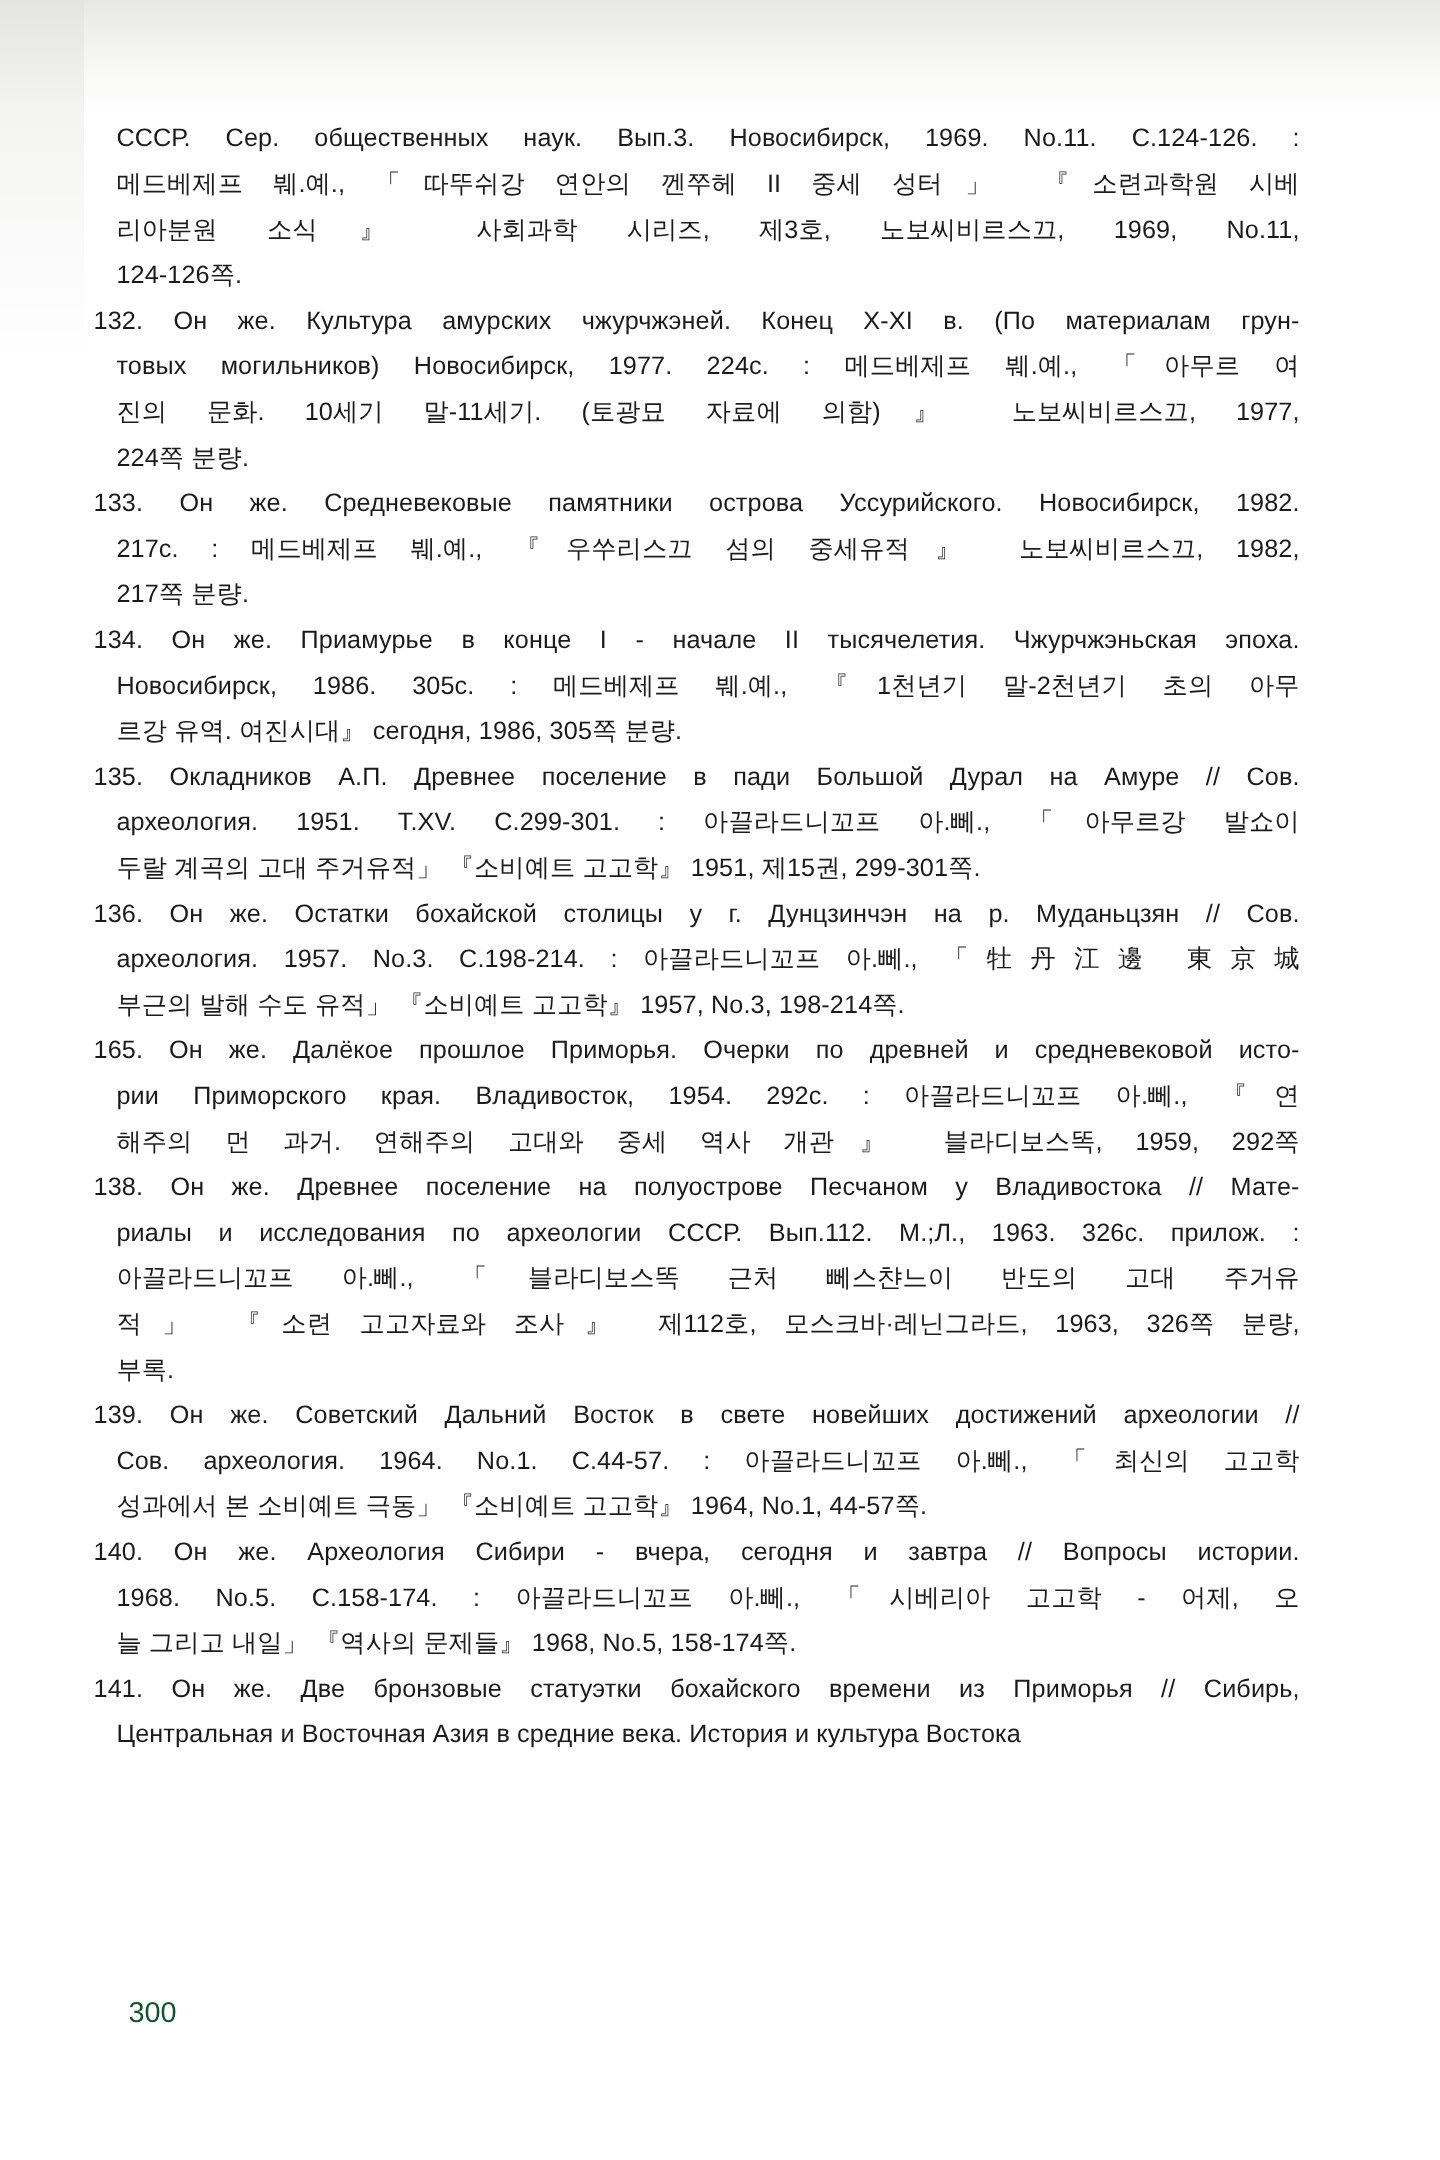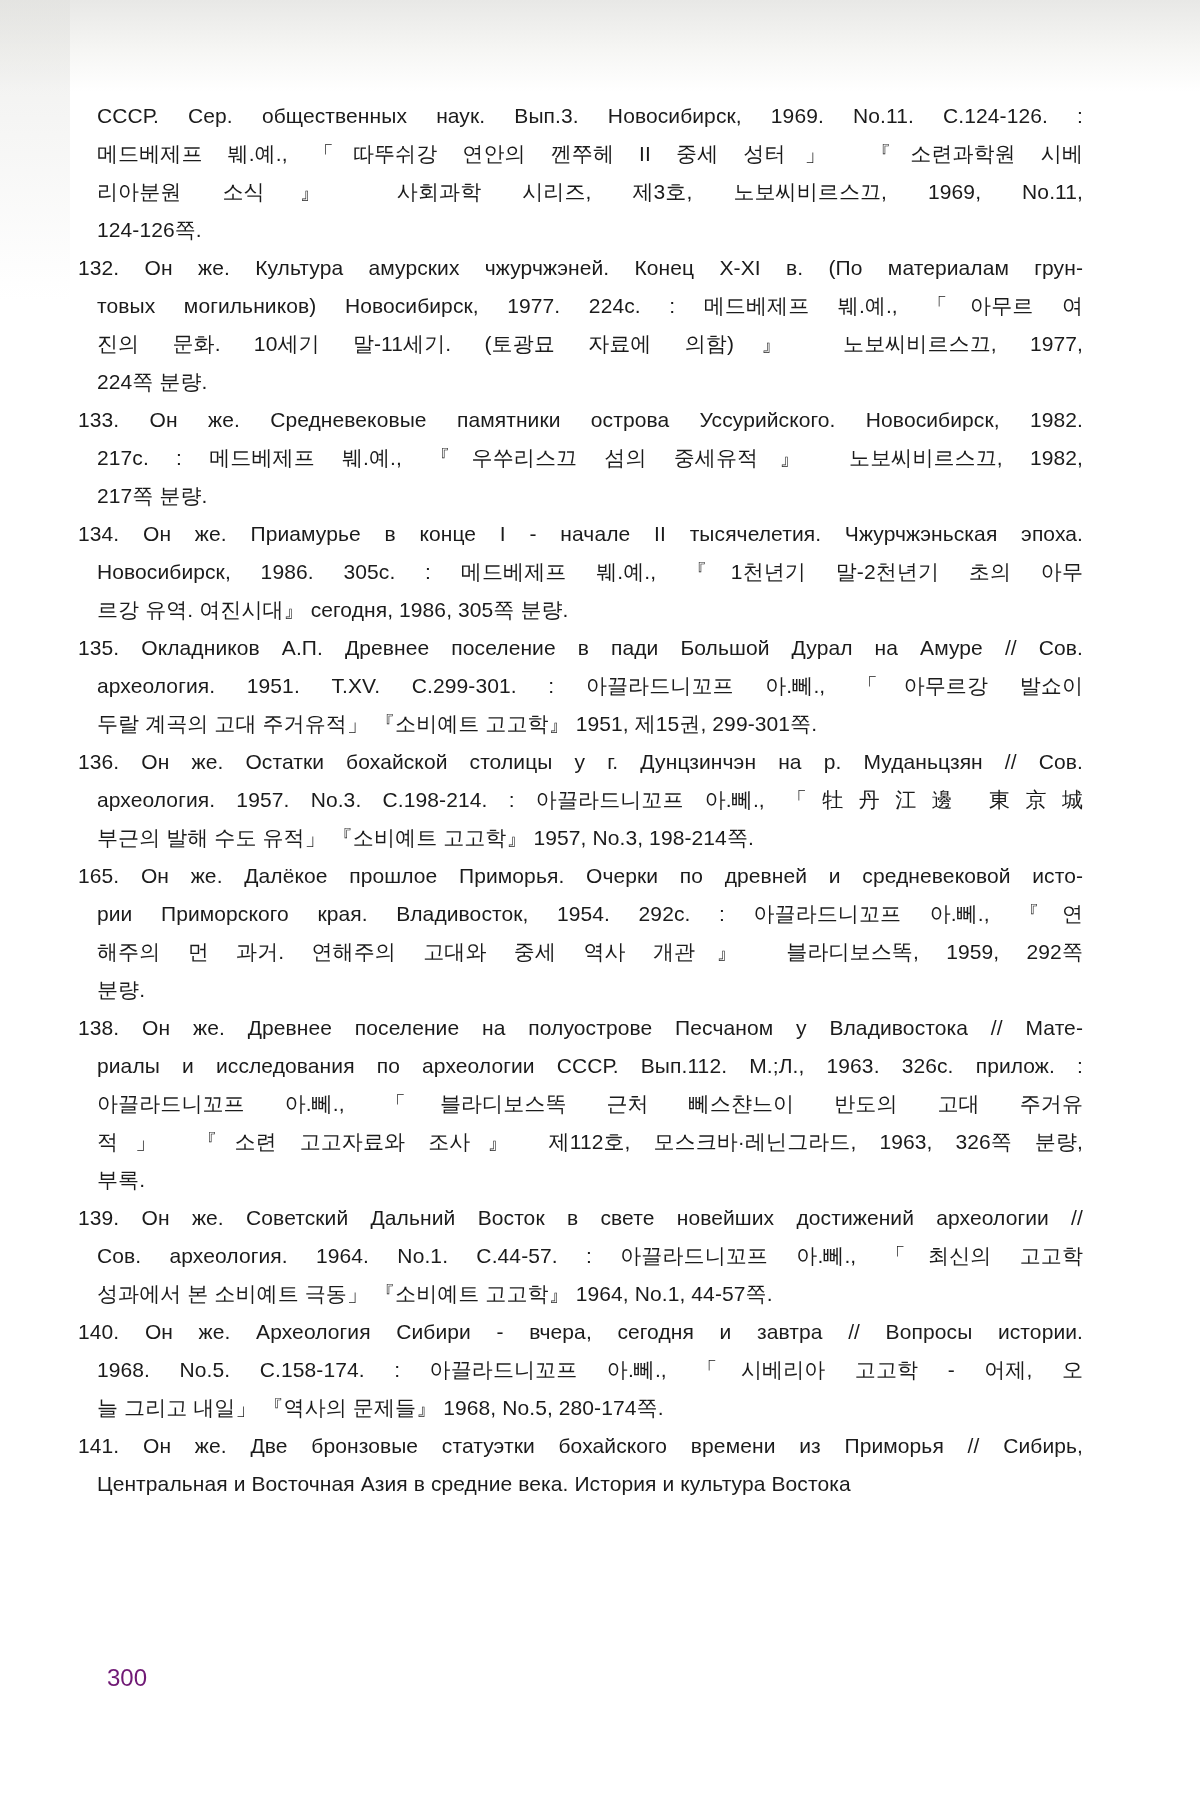--- a/index.html
+++ b/index.html
@@ -43,21 +43,21 @@
   }
   .num {
     display: inline;
     margin-left: -19px;
   }
   .page-number {
     position: absolute;
     left: 107px;
     top: 1664px;
     font-size: 24px;
-    color: #701a75;
+    color: #14532d;
   }
 </style>
 </head>
 <body>
 
 <div class="scan-shade-top"></div>
 <div class="scan-shade-left"></div>
 
 <div class="content">
     <div class="entry">
@@ -89,38 +89,37 @@
     </div>
     <div class="entry">
       <div class="line just"><span class="num">136.</span> Он же. Остатки бохайской столицы у г. Дунцзинчэн на р. Муданьцзян // Сов.</div>
       <div class="line just">археология. 1957. No.3. С.198-214. : 아끌라드니꼬프 아.뻬., 「牡丹江邊 東京城</div>
       <div class="line">부근의 발해 수도 유적」 『소비예트 고고학』 1957, No.3, 198-214쪽.</div>
     </div>
     <div class="entry">
       <div class="line just"><span class="num">165.</span> Он же. Далёкое прошлое Приморья. Очерки по древней и средневековой исто-</div>
       <div class="line just">рии Приморского края. Владивосток, 1954. 292с. : 아끌라드니꼬프 아.뻬., 『연</div>
       <div class="line just">해주의 먼 과거. 연해주의 고대와 중세 역사 개관』 블라디보스똑, 1959, 292쪽</div>
-      <div class="line">분량.</div>
     </div>
     <div class="entry">
       <div class="line just"><span class="num">138.</span> Он же. Древнее поселение на полуострове Песчаном у Владивостока // Мате-</div>
       <div class="line just">риалы и исследования по археологии СССР. Вып.112. М.;Л., 1963. 326с. прилож. :</div>
       <div class="line just">아끌라드니꼬프 아.뻬., 「블라디보스똑 근처 뻬스챤느이 반도의 고대 주거유</div>
       <div class="line just">적」 『소련 고고자료와 조사』 제112호, 모스크바·레닌그라드, 1963, 326쪽 분량,</div>
       <div class="line">부록.</div>
     </div>
     <div class="entry">
       <div class="line just"><span class="num">139.</span> Он же. Советский Дальний Восток в свете новейших достижений археологии //</div>
       <div class="line just">Сов. археология. 1964. No.1. С.44-57. : 아끌라드니꼬프 아.뻬., 「최신의 고고학</div>
       <div class="line">성과에서 본 소비예트 극동」 『소비예트 고고학』 1964, No.1, 44-57쪽.</div>
     </div>
     <div class="entry">
       <div class="line just"><span class="num">140.</span> Он же. Археология Сибири - вчера, сегодня и завтра // Вопросы истории.</div>
       <div class="line just">1968. No.5. С.158-174. : 아끌라드니꼬프 아.뻬., 「시베리아 고고학 - 어제, 오</div>
-      <div class="line">늘 그리고 내일」 『역사의 문제들』 1968, No.5, 280-174쪽.</div>
+      <div class="line">늘 그리고 내일」 『역사의 문제들』 1968, No.5, 158-174쪽.</div>
     </div>
     <div class="entry">
       <div class="line just"><span class="num">141.</span> Он же. Две бронзовые статуэтки бохайского времени из Приморья // Сибирь,</div>
       <div class="line">Центральная и Восточная Азия в средние века. История и культура Востока</div>
     </div>
   </div>
 
 <div class="page-number">300</div>
 
 </body></html>

